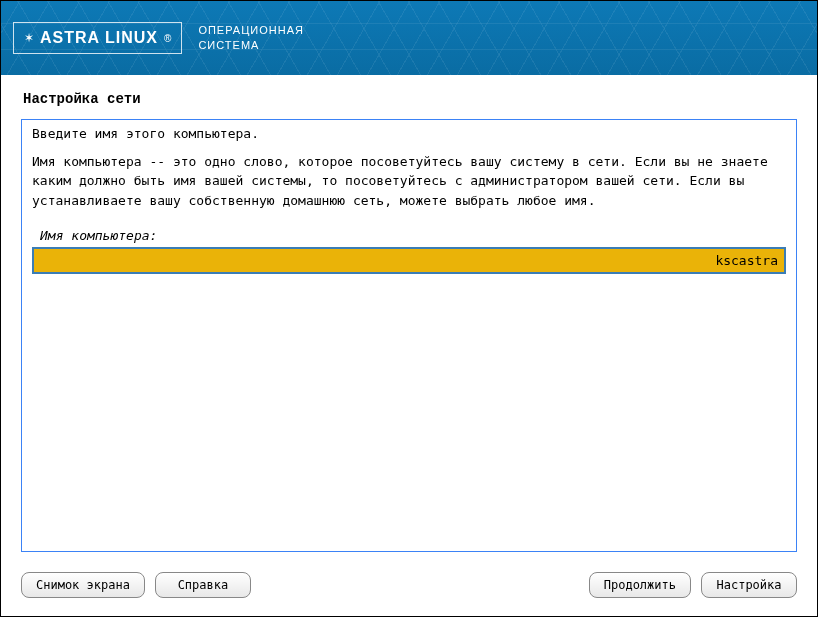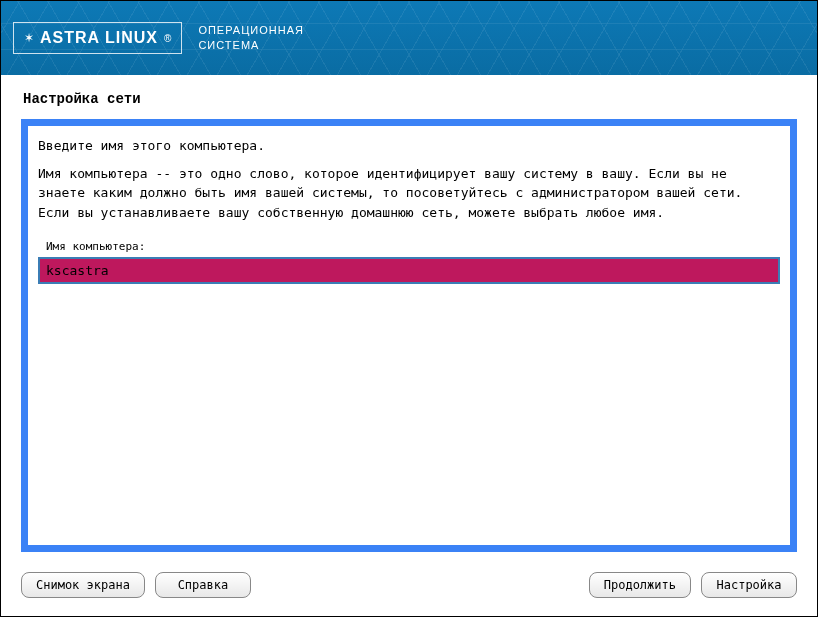--- a/index.html
+++ b/index.html
@@ -60,45 +60,47 @@
     .title-bar {
       padding: 16px 22px 12px 22px;
       font-size: 14px;
       font-family: Liberation Mono, monospace;
       font-weight: bold;
     }
     
     .content-area {
       flex: 1;
       margin: 0 20px 12px 20px;
-      border: 7px solid #3b82f6;
+      border: 1px solid #3b82f6;
       background: #fff;
-      padding: 10px 10px;
+      padding: 4px 10px;
       font-size: 13px;
       font-family: monospace;
       display: flex;
       flex-direction: column;
     }
     
     .description { line-height: 1.5; margin-bottom: 8px; }
     .description p { margin-bottom: 8px; }
     
     .field-label {
+      font-style: italic;
       margin: 2px 0 4px 8px;
-      font-size: 11px;
+      font-size: 13px;
     }
     
     .hostname-input {
       width: 100%;
       padding: 4px 6px;
       font-size: 13px;
       font-family: monospace;
       border: 2px solid #3b7db5;
       outline: none;
-      background: #be185d;
+      background: #eab308;
+      text-align: right;
     }
     
     .footer {
       display: flex;
       padding: 8px 20px 18px 20px;
       gap: 10px;
     }
     
     .footer-spacer { flex: 1; }
     
@@ -129,21 +131,21 @@
       <div>ОПЕРАЦИОННАЯ</div>
       <div>СИСТЕМА</div>
     </div>
   </div>
 
   <div class="title-bar">Настройка сети</div>
 
   <div class="content-area">
     <div class="description">
       <p>Введите имя этого компьютера.</p>
-      <p>Имя компьютера -- это одно слово, которое идентифицирует вашу систему в вашу. Если вы не знаете каким должно быть имя вашей системы, то посоветуйтесь с администратором вашей сети. Если вы устанавливаете вашу собственную домашнюю сеть, можете выбрать любое имя.</p>
+      <p>Имя компьютера -- это одно слово, которое посоветуйтесь вашу систему в сети. Если вы не знаете каким должно быть имя вашей системы, то посоветуйтесь с администратором вашей сети. Если вы устанавливаете вашу собственную домашнюю сеть, можете выбрать любое имя.</p>
     </div>
     <div class="field-label">Имя компьютера:</div>
     <input type="text" class="hostname-input" value="kscastra" style="">
   </div>
 
   <div class="footer">
     <button class="btn">Снимок экрана</button>
     <button class="btn">Справка</button>
     <div class="footer-spacer"></div>
     <button class="btn">Продолжить</button>

